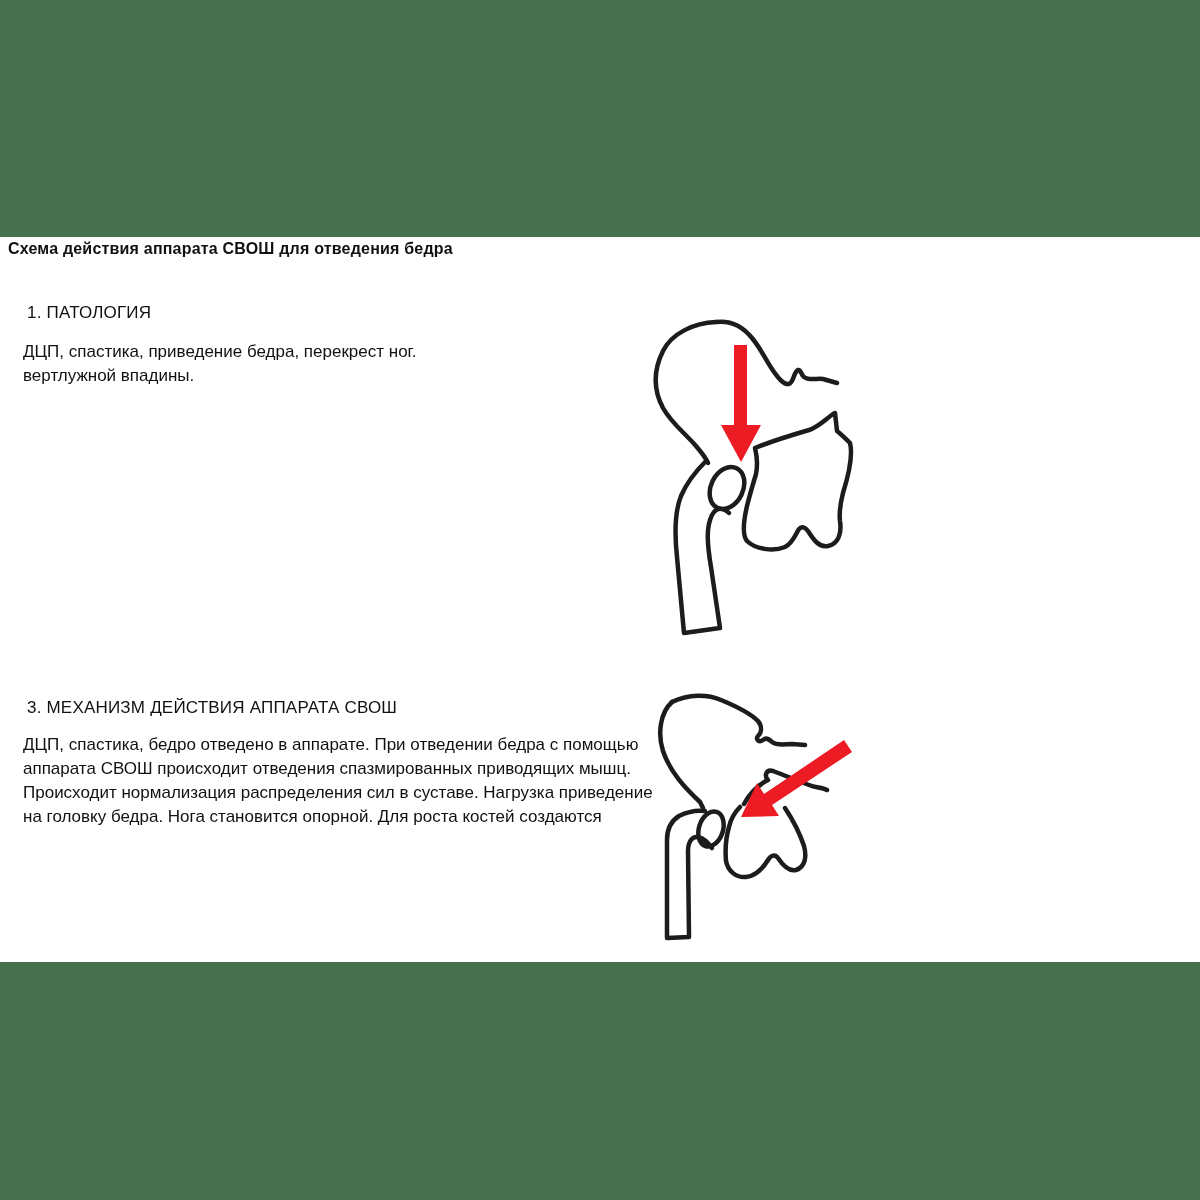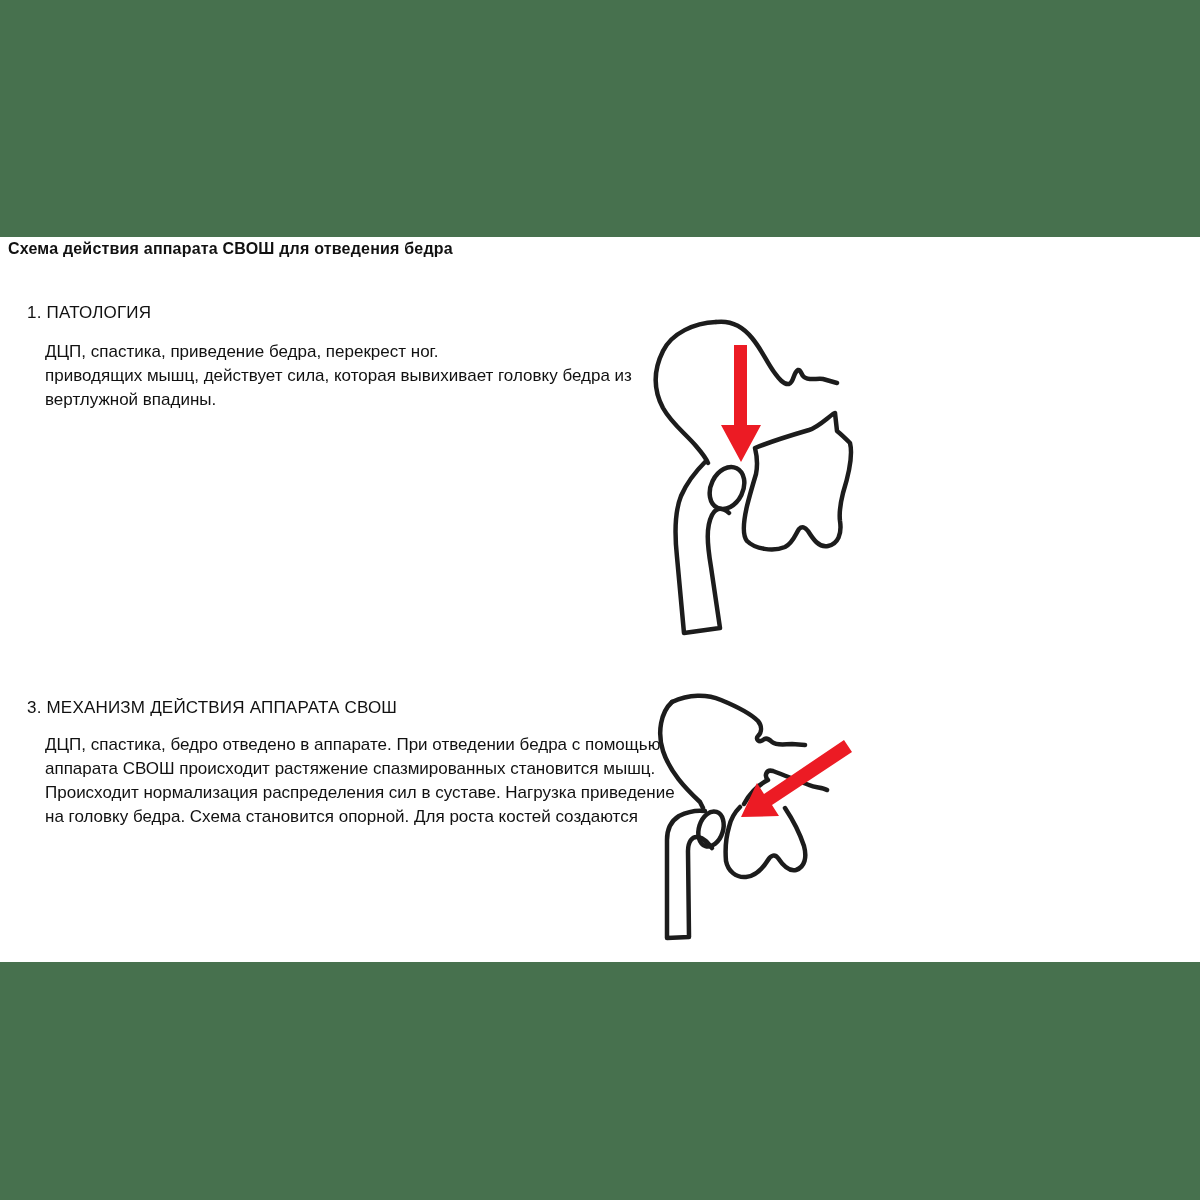--- a/index.html
+++ b/index.html
@@ -32,21 +32,20 @@
     font-size:17px;font-weight:normal;letter-spacing:0.2px;
     white-space:nowrap;
   }
   #heading-1{top:303px;}
   #heading-2{top:698px;}
 
   .body-text{
     position:absolute;left:23px;
     font-size:17px;line-height:24px;
     white-space:nowrap;
-    margin-left:22px;
   }
   #body-1{top:340px;}
   #body-2{top:733px;}
 
   .figure{position:absolute;}
   #figure-1{left:650px;top:315px;width:240px;height:335px;}
   #figure-2{left:645px;top:690px;width:240px;height:255px;}
 
   svg path, svg ellipse{
     fill:none;
@@ -61,30 +60,29 @@
 <body>
 
 <div class="band top"></div>
 <div class="band bottom"></div>
 
 <div class="doc-title">Схема действия аппарата СВОШ для отведения бедра</div>
 
 <div class="section-heading" id="heading-1">1. ПАТОЛОГИЯ</div>
 <div class="body-text" id="body-1">
   <div>ДЦП, спастика, приведение бедра, перекрест ног.</div>
-  <div>приводящих мышц, действует сила, которая вывихивает головку бедра из</div>
   <div>вертлужной впадины.</div>
 </div>
 
 <div class="section-heading" id="heading-2">3. МЕХАНИЗМ ДЕЙСТВИЯ АППАРАТА СВОШ</div>
 <div class="body-text" id="body-2">
   <div>ДЦП, спастика, бедро отведено в аппарате. При отведении бедра с помощью</div>
-  <div>аппарата СВОШ происходит растяжение спазмированных становится мышц.</div>
+  <div>аппарата СВОШ происходит отведения спазмированных приводящих мышц.</div>
   <div>Происходит нормализация распределения сил в суставе. Нагрузка приведение</div>
-  <div>на головку бедра. Схема становится опорной. Для роста костей создаются</div>
+  <div>на головку бедра. Нога становится опорной. Для роста костей создаются</div>
 </div>
 
 <div class="figure" id="figure-1">
   <svg width="240" height="335" viewBox="0 0 240 335">
     <path d="M 66 7 C 44 8 22 18 13 36 C 3 56 4 76 13 93 C 22 109 35 118 46 131 C 52 138 56 143 58 148"></path>
     <path d="M 66 7 C 82 5 94 13 102 23 C 112 35 116 46 124 57 C 129 64 134 70 139 69 C 144 67 143 58 148 55 C 151 54 151 60 154 62 C 159 66 167 63 173 64 L 187 68"></path>
     <path d="M 105 133 C 122 126 142 120 159 115 C 168 112 176 104 183 99 L 185 98 L 187 116 C 192 120 196 124 200 128 C 203 140 198 162 193 178 C 190 190 189 198 190 206 C 192 219 188 229 178 231 C 169 233 163 224 158 216 C 155 212 152 211 149 214 C 145 220 143 228 135 232 C 123 237 105 234 97 226 C 92 220 94 204 97 191 C 100 179 103 169 106 159 C 108 149 107 141 105 133 Z"></path>
     <path d="M 56 146 C 47 155 37 167 31 181 C 25 196 24 214 27 242 L 34 318 L 70 313 L 61 252 C 57 228 56 212 62 200 C 66 192 73 192 79 198"></path>
     <ellipse cx="77" cy="173" rx="16" ry="22" transform="rotate(26 77 173)"></ellipse>
     <polygon class="arrow" points="84,30 97,30 97,110 111,110 91,147 71,110 84,110"></polygon>

